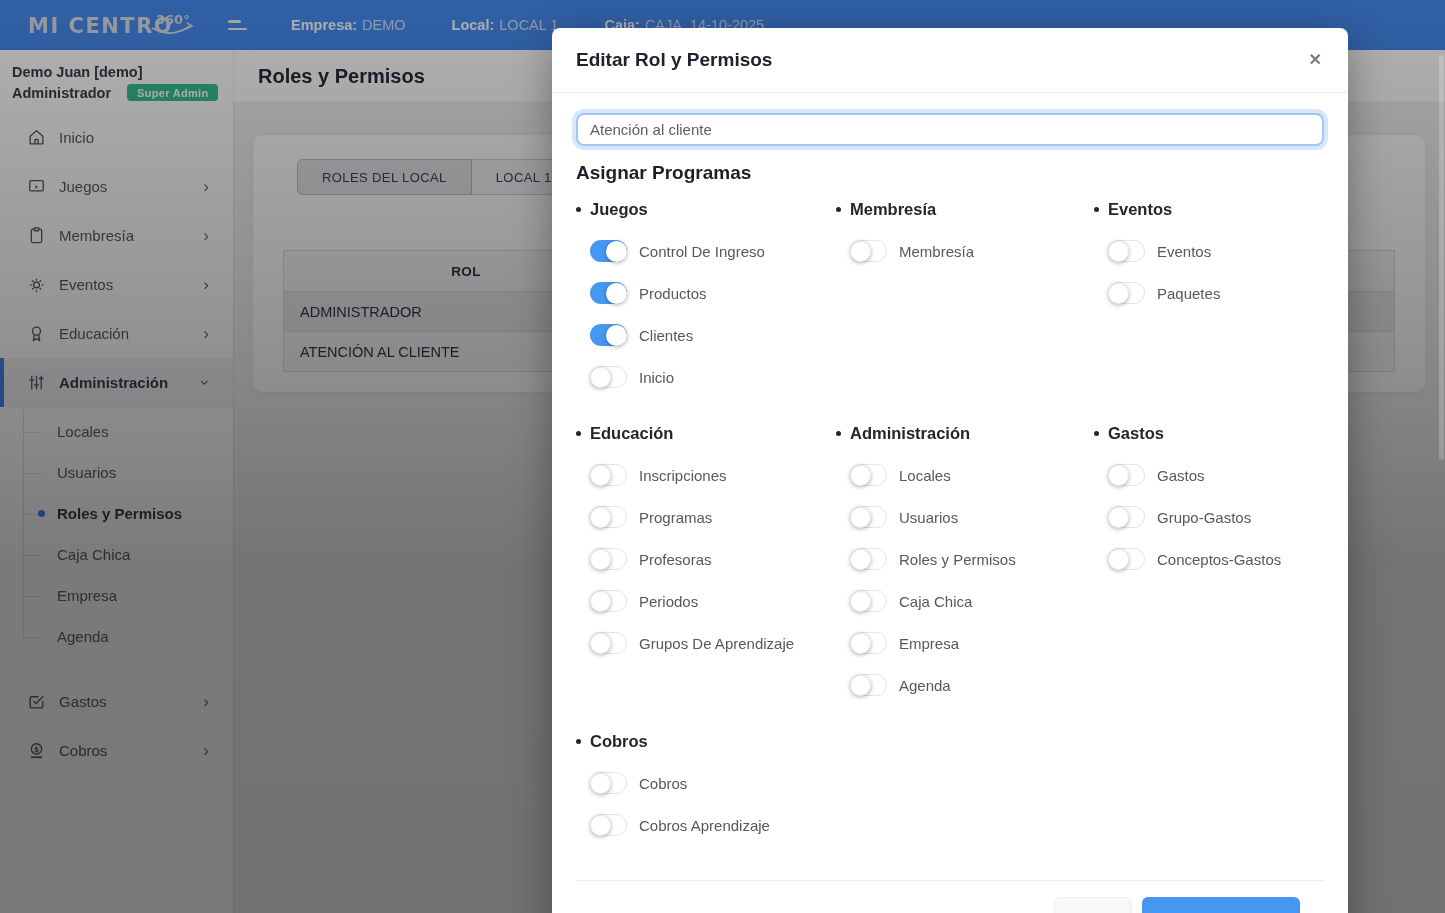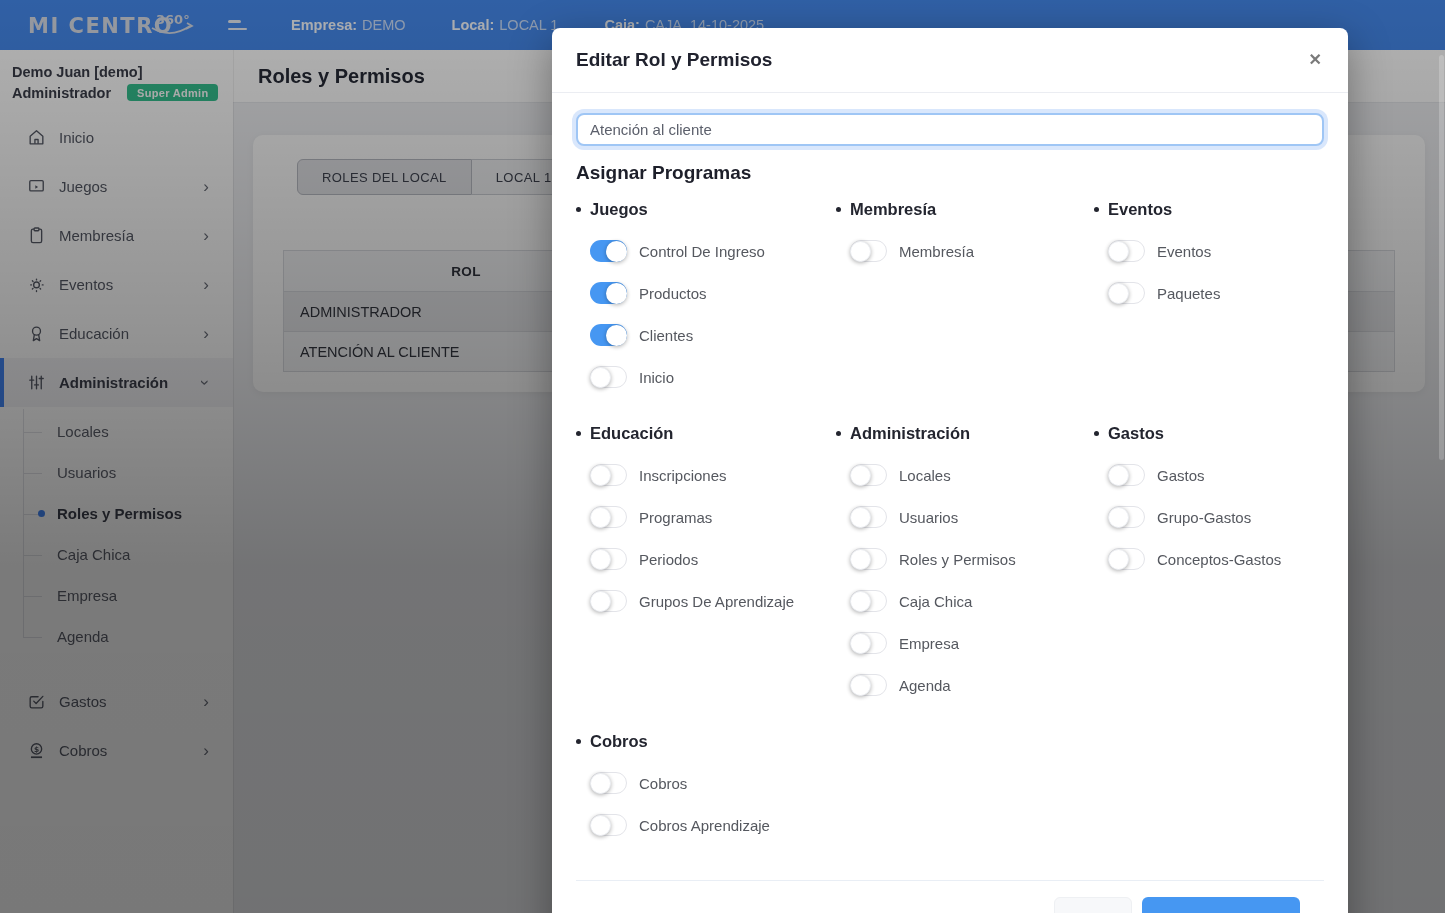--- a/index.html
+++ b/index.html
@@ -365,20 +365,26 @@
             <div class="perm-item">
               <span class="toggle off">
                 <span class="knob"></span>
               </span>
               <span class="perm-label">Programas</span>
             </div>
             <div class="perm-item">
               <span class="toggle off">
                 <span class="knob"></span>
               </span>
+              <span class="perm-label">Profesoras</span>
+            </div>
+            <div class="perm-item">
+              <span class="toggle off">
+                <span class="knob"></span>
+              </span>
               <span class="perm-label">Periodos</span>
             </div>
             <div class="perm-item">
               <span class="toggle off">
                 <span class="knob"></span>
               </span>
               <span class="perm-label">Grupos De Aprendizaje</span>
             </div>
           </div>
           <div class="group">

